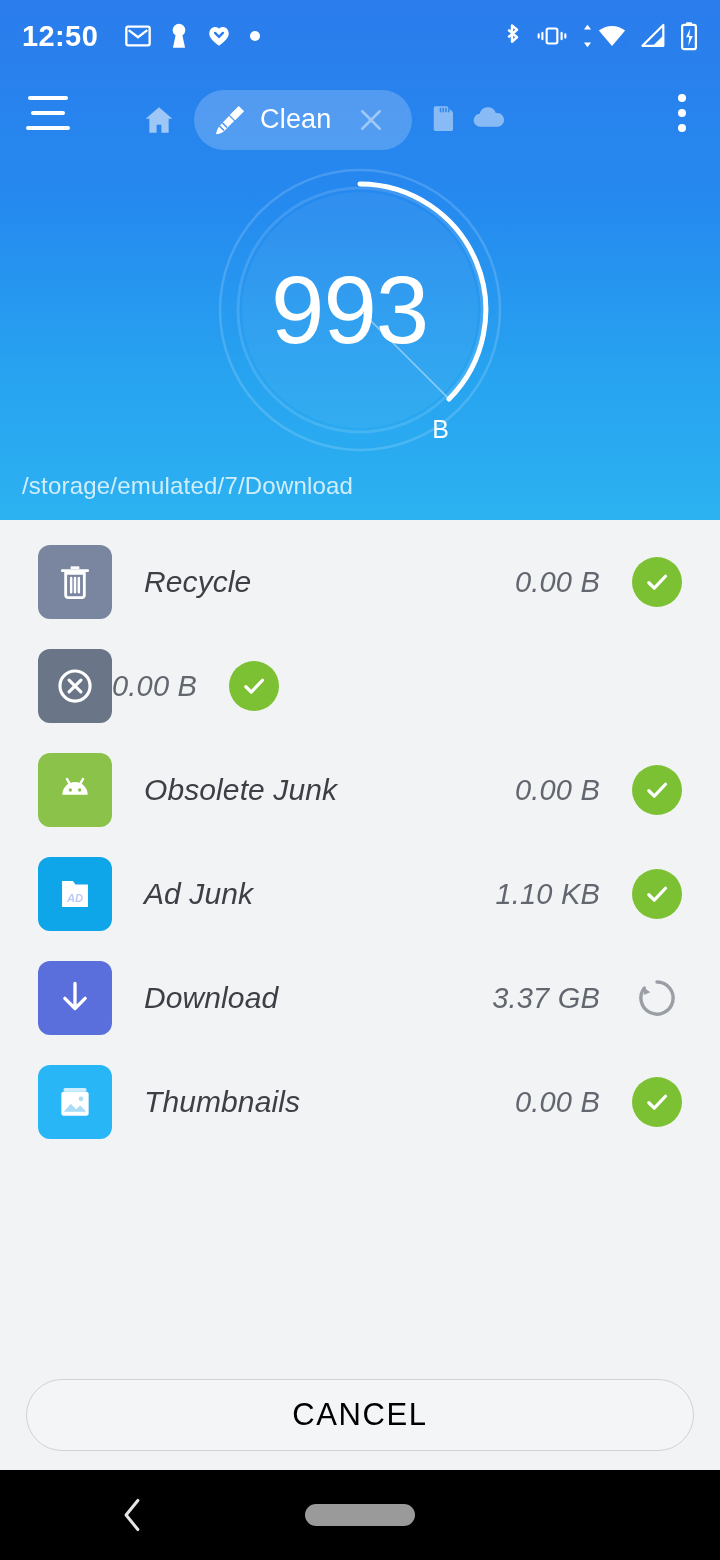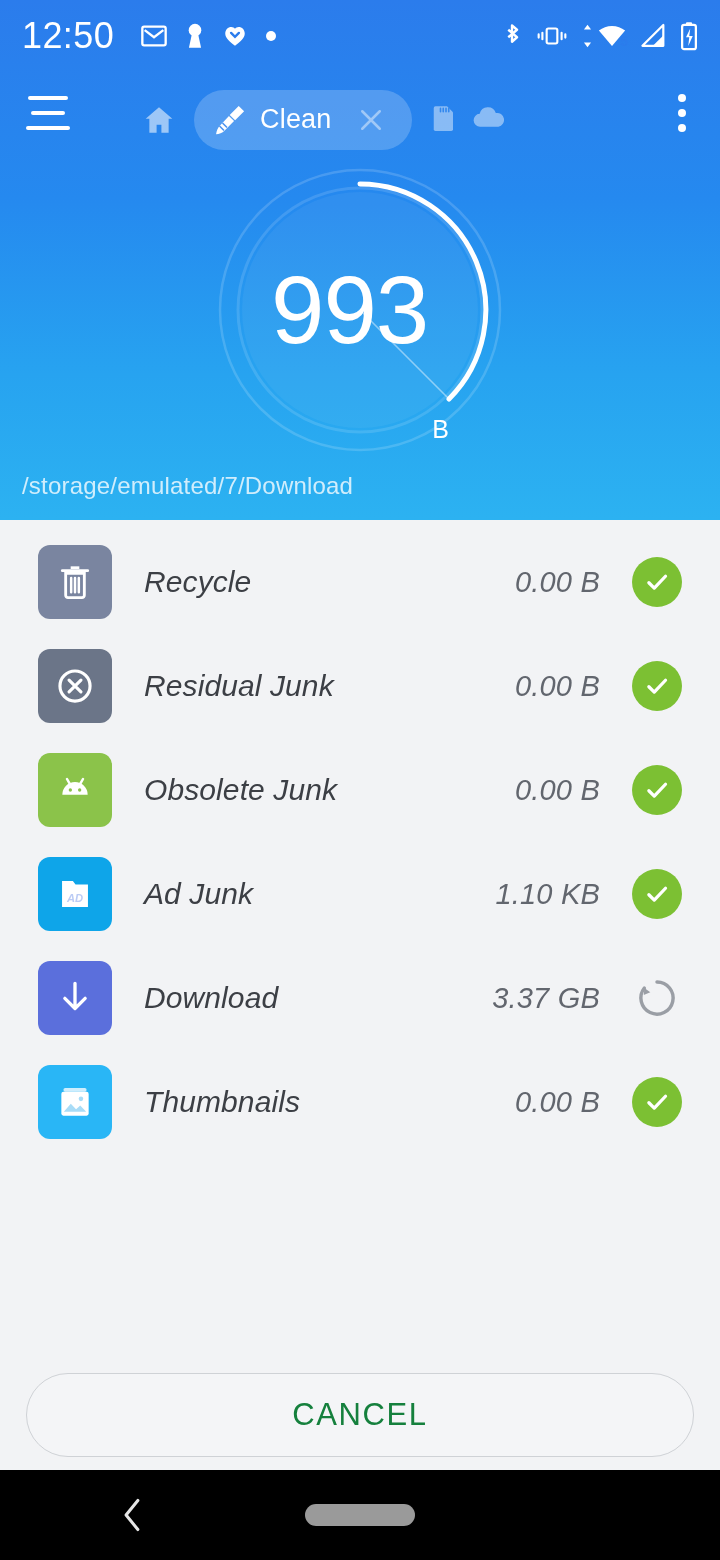--- a/index.html
+++ b/index.html
@@ -16,21 +16,21 @@
     position:relative; width:720px; height:520px;
     background:linear-gradient(180deg,#2b7cec 0%,#2589ef 38%,#27a3f0 72%,#2cb2f1 100%);
     overflow:hidden;
   }
 
   
   .statusbar {
     height:72px; display:flex; align-items:center;
     padding:0 22px; color:#fff;
   }
-  .sb-time { font-size:36px; letter-spacing:.4px; font-weight:400; }
+  .sb-time { font-size:29px; letter-spacing:.4px; font-weight:700; }
   .sb-left-icons { display:flex; align-items:center; gap:17px; margin-left:26px; }
   .sb-spacer { flex:1; }
   .sb-right-icons { display:flex; align-items:center; gap:13px; }
   .sb-ic { display:block; }
 
   
   .toolbar {
     height:82px; display:flex; align-items:center;
     padding:0 26px; color:#fff; position:relative;
   }
@@ -103,24 +103,24 @@
     display:flex; align-items:center; justify-content:center;
   }
 
   
   .footer {
     position:absolute; left:0; right:0; bottom:90px;
     height:110px; display:flex; align-items:center; justify-content:center;
     background:#f2f3f5;
   }
   .cancel-btn {
-    width:668px; height:84px; border-radius:44px;
+    width:668px; height:72px; border-radius:44px;
     border:1.5px solid #cfd2d6; background:#f4f5f7;
     display:flex; align-items:center; justify-content:center;
-    font-size:31px; color:#15803d; letter-spacing:1.6px;
+    font-size:31px; color:#000000; letter-spacing:1.6px;
   }
   .divider { position:absolute; left:0; right:0; bottom:89px; height:1.5px; background:#e0e2e5; }
 
   
   .navbar {
     position:absolute; left:0; right:0; bottom:0;
     height:90px; background:#000;
     display:flex; align-items:center;
   }
   .nav-back { position:absolute; left:118px; display:flex; align-items:center; }
@@ -280,21 +280,20 @@
       </div>
     </div>
 
     <div class="row">
       <div class="row-icon" style="background:#6b7588;">
         <svg width="42" height="42" viewBox="0 0 24 24">
           <circle cx="12" cy="12" r="8.6" fill="none" stroke="#fff" stroke-width="1.8"></circle>
           <path d="M8.6 8.6l6.8 6.8M15.4 8.6l-6.8 6.8" stroke="#fff" stroke-width="1.8" stroke-linecap="round"></path>
         </svg>
       </div>
-      <div class="row-label">Residual Junk</div>
       <div class="row-size">0.00 B</div>
       <div class="row-status">
         <span class="badge-check">
           <svg width="30" height="30" viewBox="0 0 24 24">
               <path d="M5.5 12.6l4.3 4.3 9-9.5" fill="none" stroke="#fff" stroke-width="2.6" stroke-linecap="round" stroke-linejoin="round"></path>
             </svg>
         </span>
       </div>
     </div>
 

